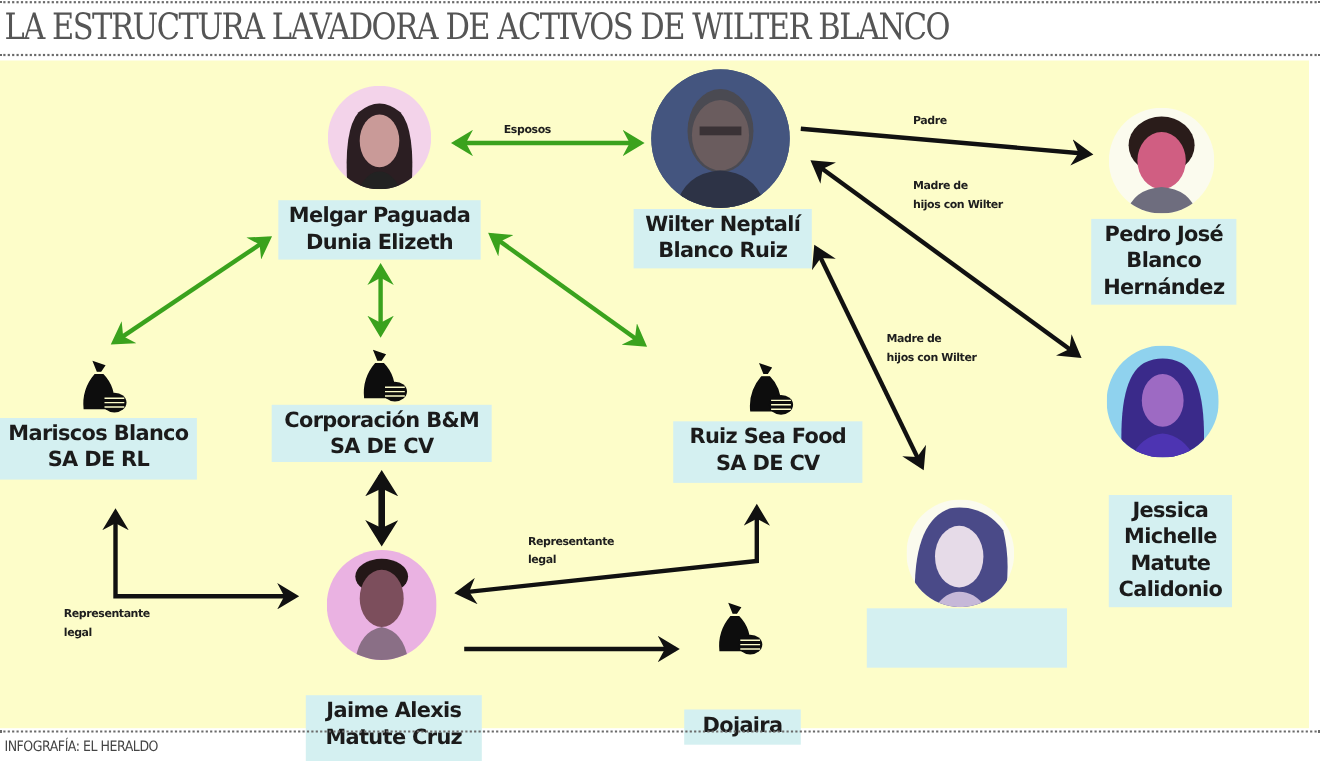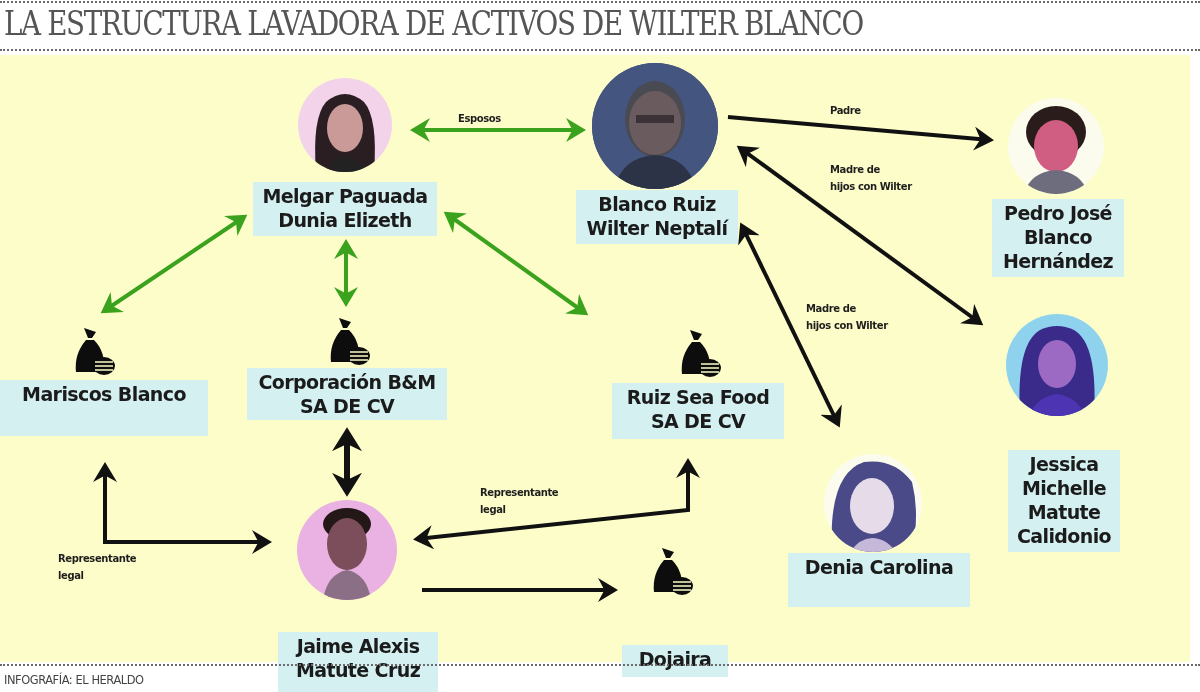--- a/index.html
+++ b/index.html
@@ -131,48 +131,48 @@
   <path d="M25,36 H43 M25,40 H43 M25,44 H43" stroke="#fdfdc9" stroke-width="1.3"></path>
 </svg>
 <svg class="bag" style="left:648px; top:546px;" viewBox="0 0 46 50">
   <path d="M14,2 L26,6 L22,12 L24,14 Q36,26 34,46 L6,46 Q4,28 16,14 L18,12 Z" fill="#0d0d0d"></path>
   <rect x="14" y="12" width="12" height="2" fill="#fdfdc9"></rect>
   <ellipse cx="34" cy="40" rx="11" ry="9" fill="#0d0d0d"></ellipse>
   <path d="M25,36 H43 M25,40 H43 M25,44 H43" stroke="#fdfdc9" stroke-width="1.3"></path>
 </svg>
 
 <div class="label" style="left:576px; top:190px; width:162px; height:54px;">
+  <span>Wilter Neptalí</span>
   <span>Blanco Ruiz</span>
-  <span>Wilter Neptalí</span>
 </div>
 <div class="label" style="left:253px; top:182px; width:184px; height:54px;">
   <span>Melgar Paguada</span>
   <span>Dunia Elizeth</span>
 </div>
 <div class="label" style="left:992px; top:199px; width:132px; height:78px;">
   <span>Pedro José</span>
   <span>Blanco</span>
   <span>Hernández</span>
 </div>
 <div class="label" style="left:1008px; top:422px; width:112px; height:102px;margin-top:28px;">
   <span>Jessica</span>
   <span>Michelle</span>
   <span>Matute</span>
   <span>Calidonio</span>
 </div>
 <div class="label" style="left:788px; top:553px; width:182px; height:54px;">
-  <span>Denia Carolina</span>
 </div>
 <div class="label" style="left:262px; top:632px; width:160px; height:68px;margin-left:16px;">
   <span>Jaime Alexis</span>
   <span>Matute Cruz</span>
 </div>
 
-<div class="label" style="left:0px; top:380px; width:208px; height:56px;">
+<div class="label" style="left:0px; top:380px; width:179px; height:56px;">
   <span>Mariscos Blanco</span>
+  <span>SA DE RL</span>
 </div>
 <div class="label" style="left:247px; top:368px; width:200px; height:52px;">
   <span>Corporación B&amp;M</span>
   <span>SA DE CV</span>
 </div>
 <div class="label" style="left:612px; top:383px; width:172px; height:56px;">
   <span>Ruiz Sea Food</span>
   <span>SA DE CV</span>
 </div>
 <div class="label" style="left:622px; top:603px; width:106px; height:32px;margin-top:42px;">

